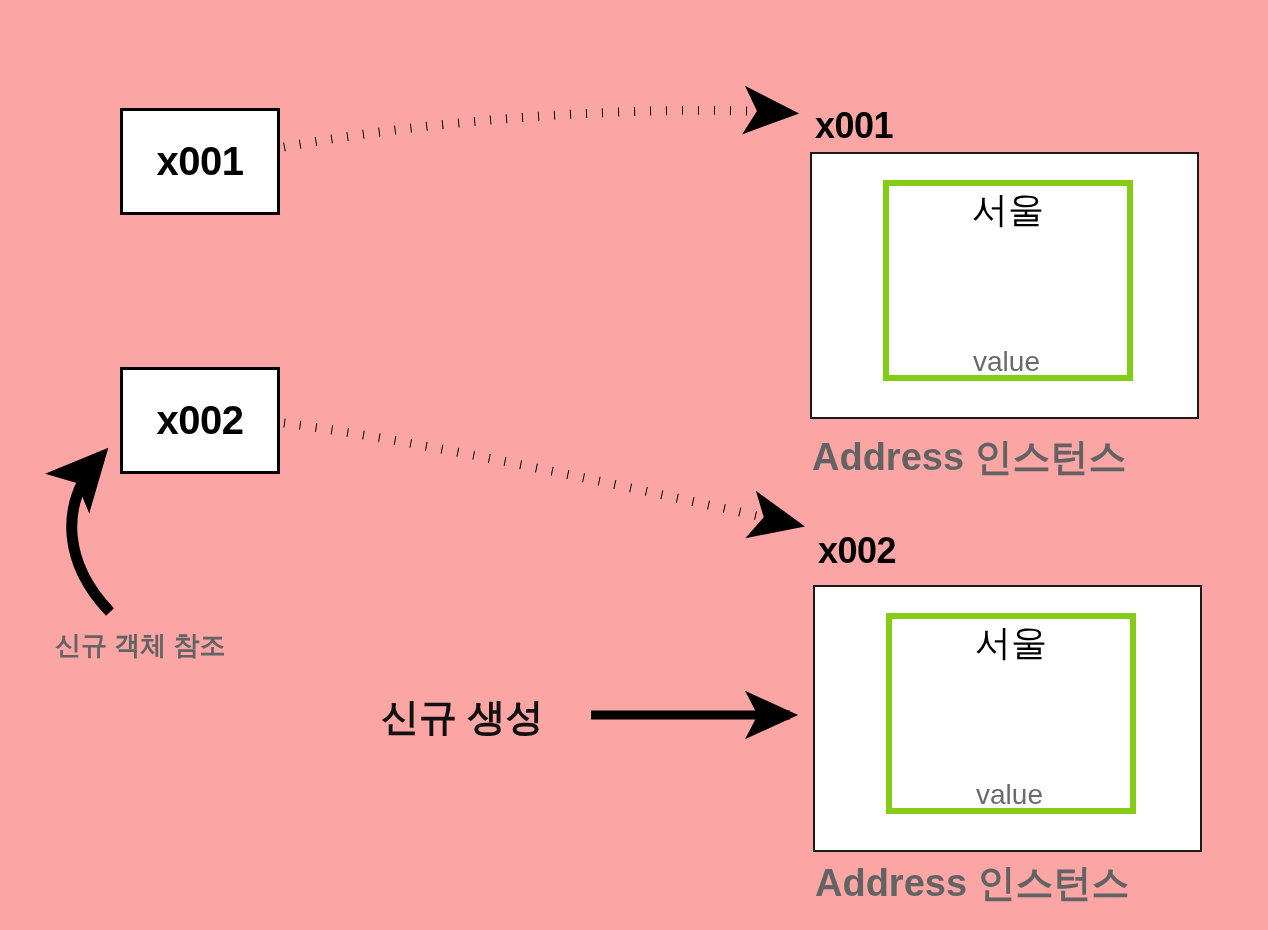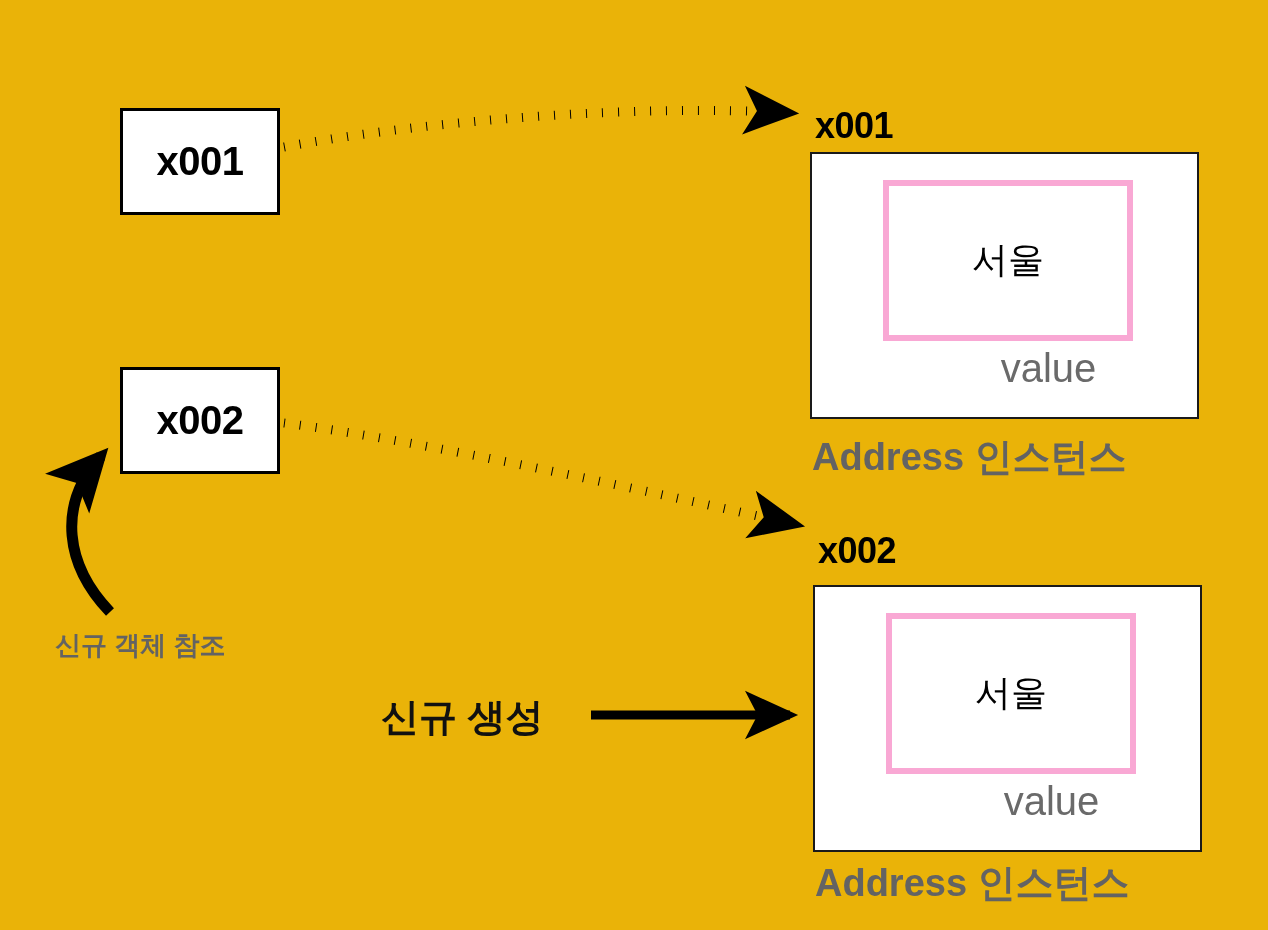--- a/index.html
+++ b/index.html
@@ -8,21 +8,21 @@
     background: #ffffff;
   }
   body {
     font-family: "Liberation Sans", "DejaVu Sans", sans-serif;
     -webkit-font-smoothing: antialiased;
   }
   #canvas {
     position: relative;
     width: 1268px;
     height: 930px;
-    background: #eab308;
+    background: #fca5a5;
     overflow: hidden;
   }
   #arrow-layer {
     position: absolute;
     left: 0;
     top: 0;
     width: 1268px;
     height: 930px;
     pointer-events: none;
   }
@@ -62,41 +62,39 @@
     height: 267px;
     border: 2px solid #1a1a1a;
     background: #ffffff;
   }
   .value-box {
     position: absolute;
     box-sizing: border-box;
     left: 71px;
     top: 26px;
     width: 250px;
-    height: 161px;
-    border: 6px solid #f9a8d4;
+    height: 201px;
+    border: 6px solid #84cc16;
     background: #ffffff;
     display: flex;
-    align-items: center;
     justify-content: center;
   }
   .value-box-text {
     font-size: 36px;
     color: #000000;
     font-weight: normal;
   }
   .value-caption {
     position: absolute;
     left: 0;
     top: 192px;
     width: 389px;
     text-align: center;
-    font-size: 40px;
+    font-size: 28px;
     color: #6a6a6a;
-    padding-left: 42px;
   }
   .instance-pointer {
     position: absolute;
     font-size: 36px;
     font-weight: bold;
     color: #000000;
     white-space: nowrap;
     letter-spacing: -0.5px;
   }
   .instance-caption {

